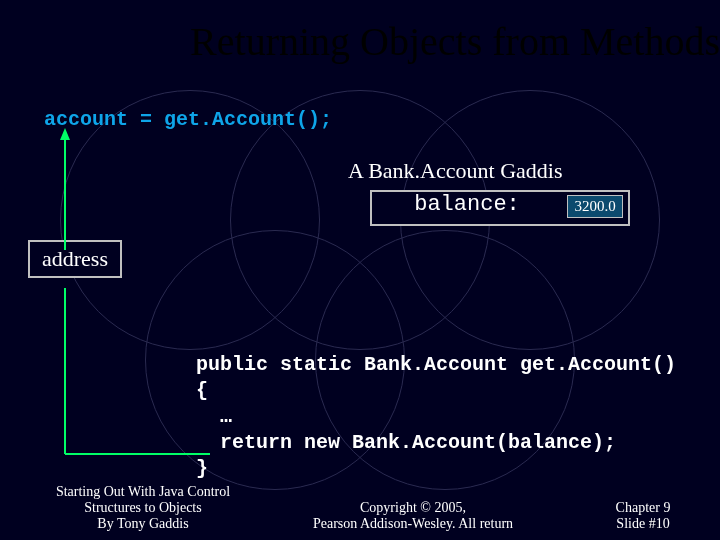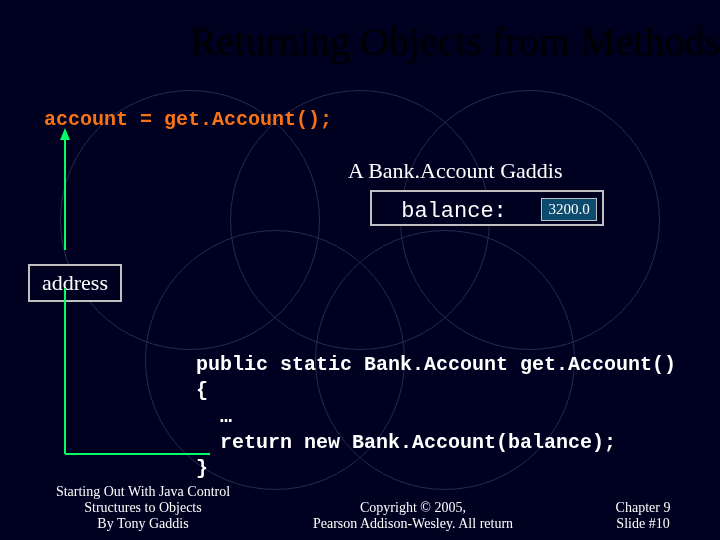--- a/index.html
+++ b/index.html
@@ -31,39 +31,39 @@
     font-size: 40px;
     font-family: "Times New Roman", serif;
   }
   .code-line {
     position: absolute;
     top: 108px;
     left: 44px;
     font-family: "Courier New", monospace;
     font-weight: bold;
     font-size: 20px;
-    color: #f97316;
+    color: #0ea5e9;
   }
   .obj-label {
     position: absolute;
     top: 158px;
     left: 348px;
     color: #fff;
     font-family: "Times New Roman", serif;
     font-size: 22px;
   }
   .obj-box {
     position: absolute;
     top: 190px;
     left: 370px;
-    width: 234px;
+    width: 260px;
     height: 36px;
     border: 2px solid #c0c0c0;
     display: flex;
-    align-items: flex-end;
+    align-items: flex-start;
     background: #000020;
   }
   .obj-field {
     flex: 1;
     display: flex;
     align-items: center;
     justify-content: center;
     color: #fff;
     font-family: "Courier New", monospace;
     font-size: 22px;
@@ -78,21 +78,21 @@
   .obj-val {
     border: 1px solid #c0c0c0;
     background: #0c4a6e;
     color: #fff;
     font-family: "Times New Roman", serif;
     font-size: 15px;
     padding: 2px 6px;
   }
   .addr-box {
     position: absolute;
-    top: 264px;
+    top: 240px;
     left: 28px;
     border: 2px solid #c0c0c0;
     color: #fff;
     font-family: "Times New Roman", serif;
     font-size: 22px;
     padding: 4px 12px;
     background: #000020;
   }
   .method-block {
     position: absolute;

